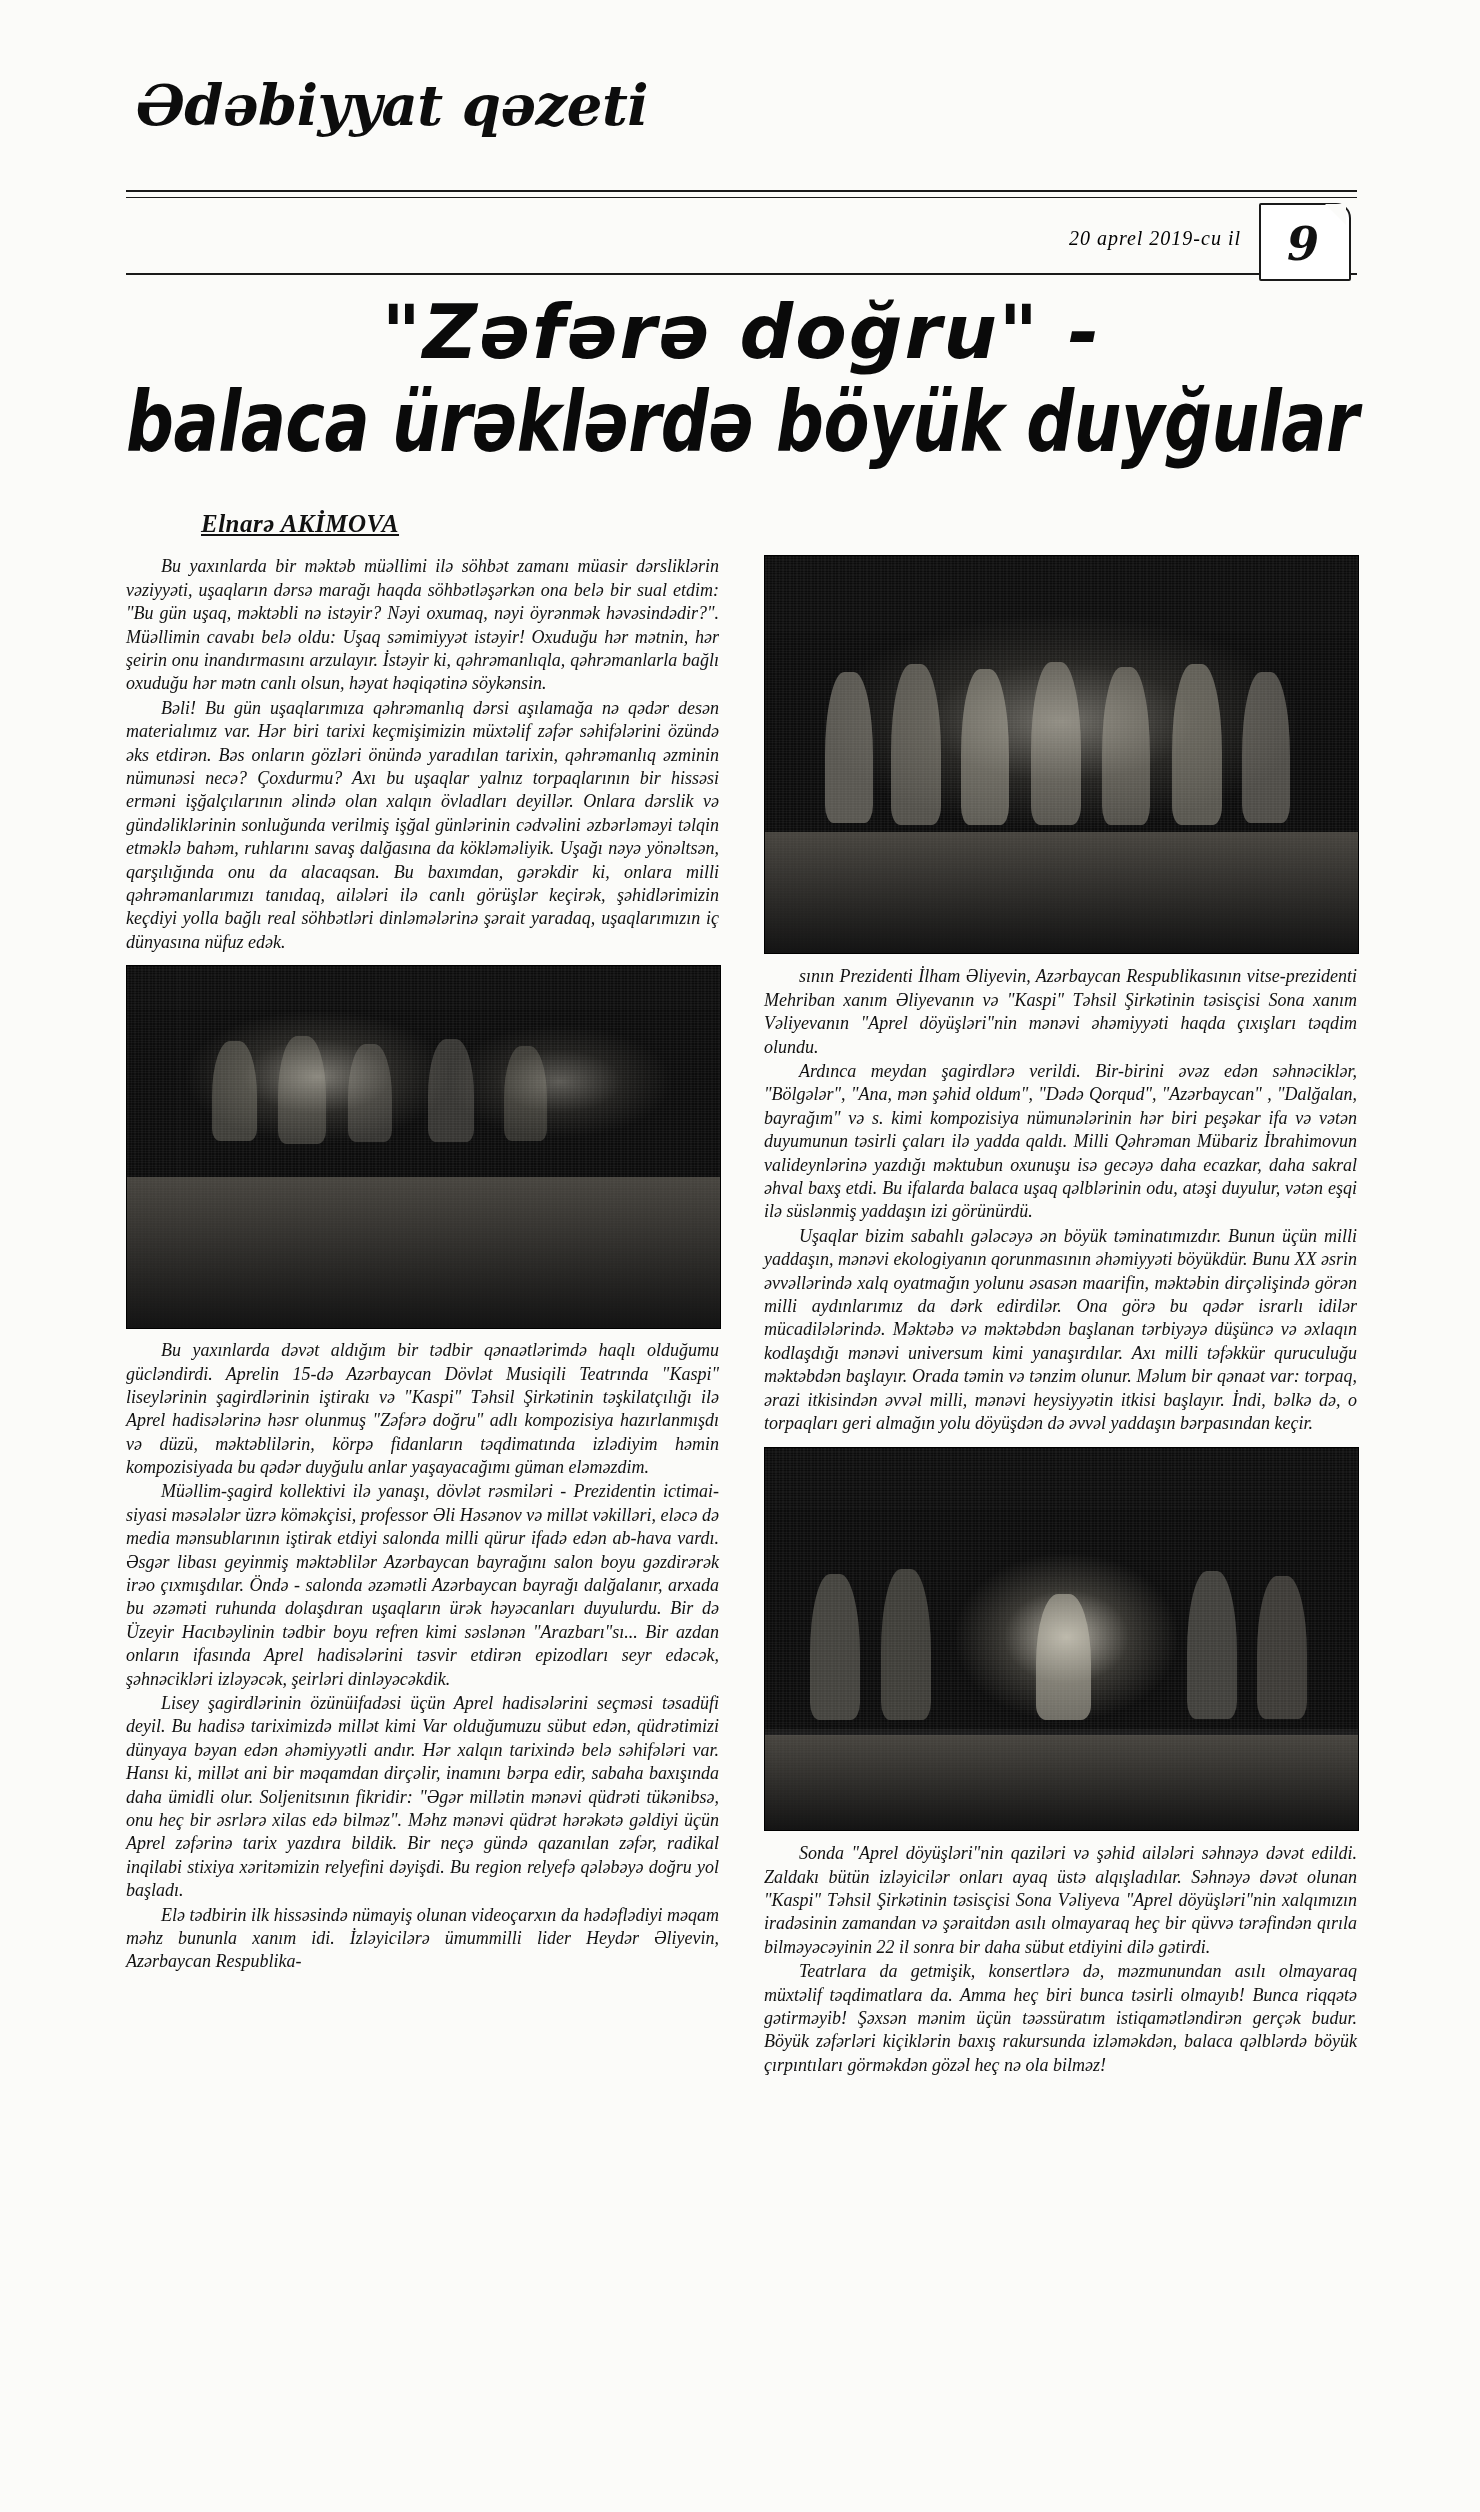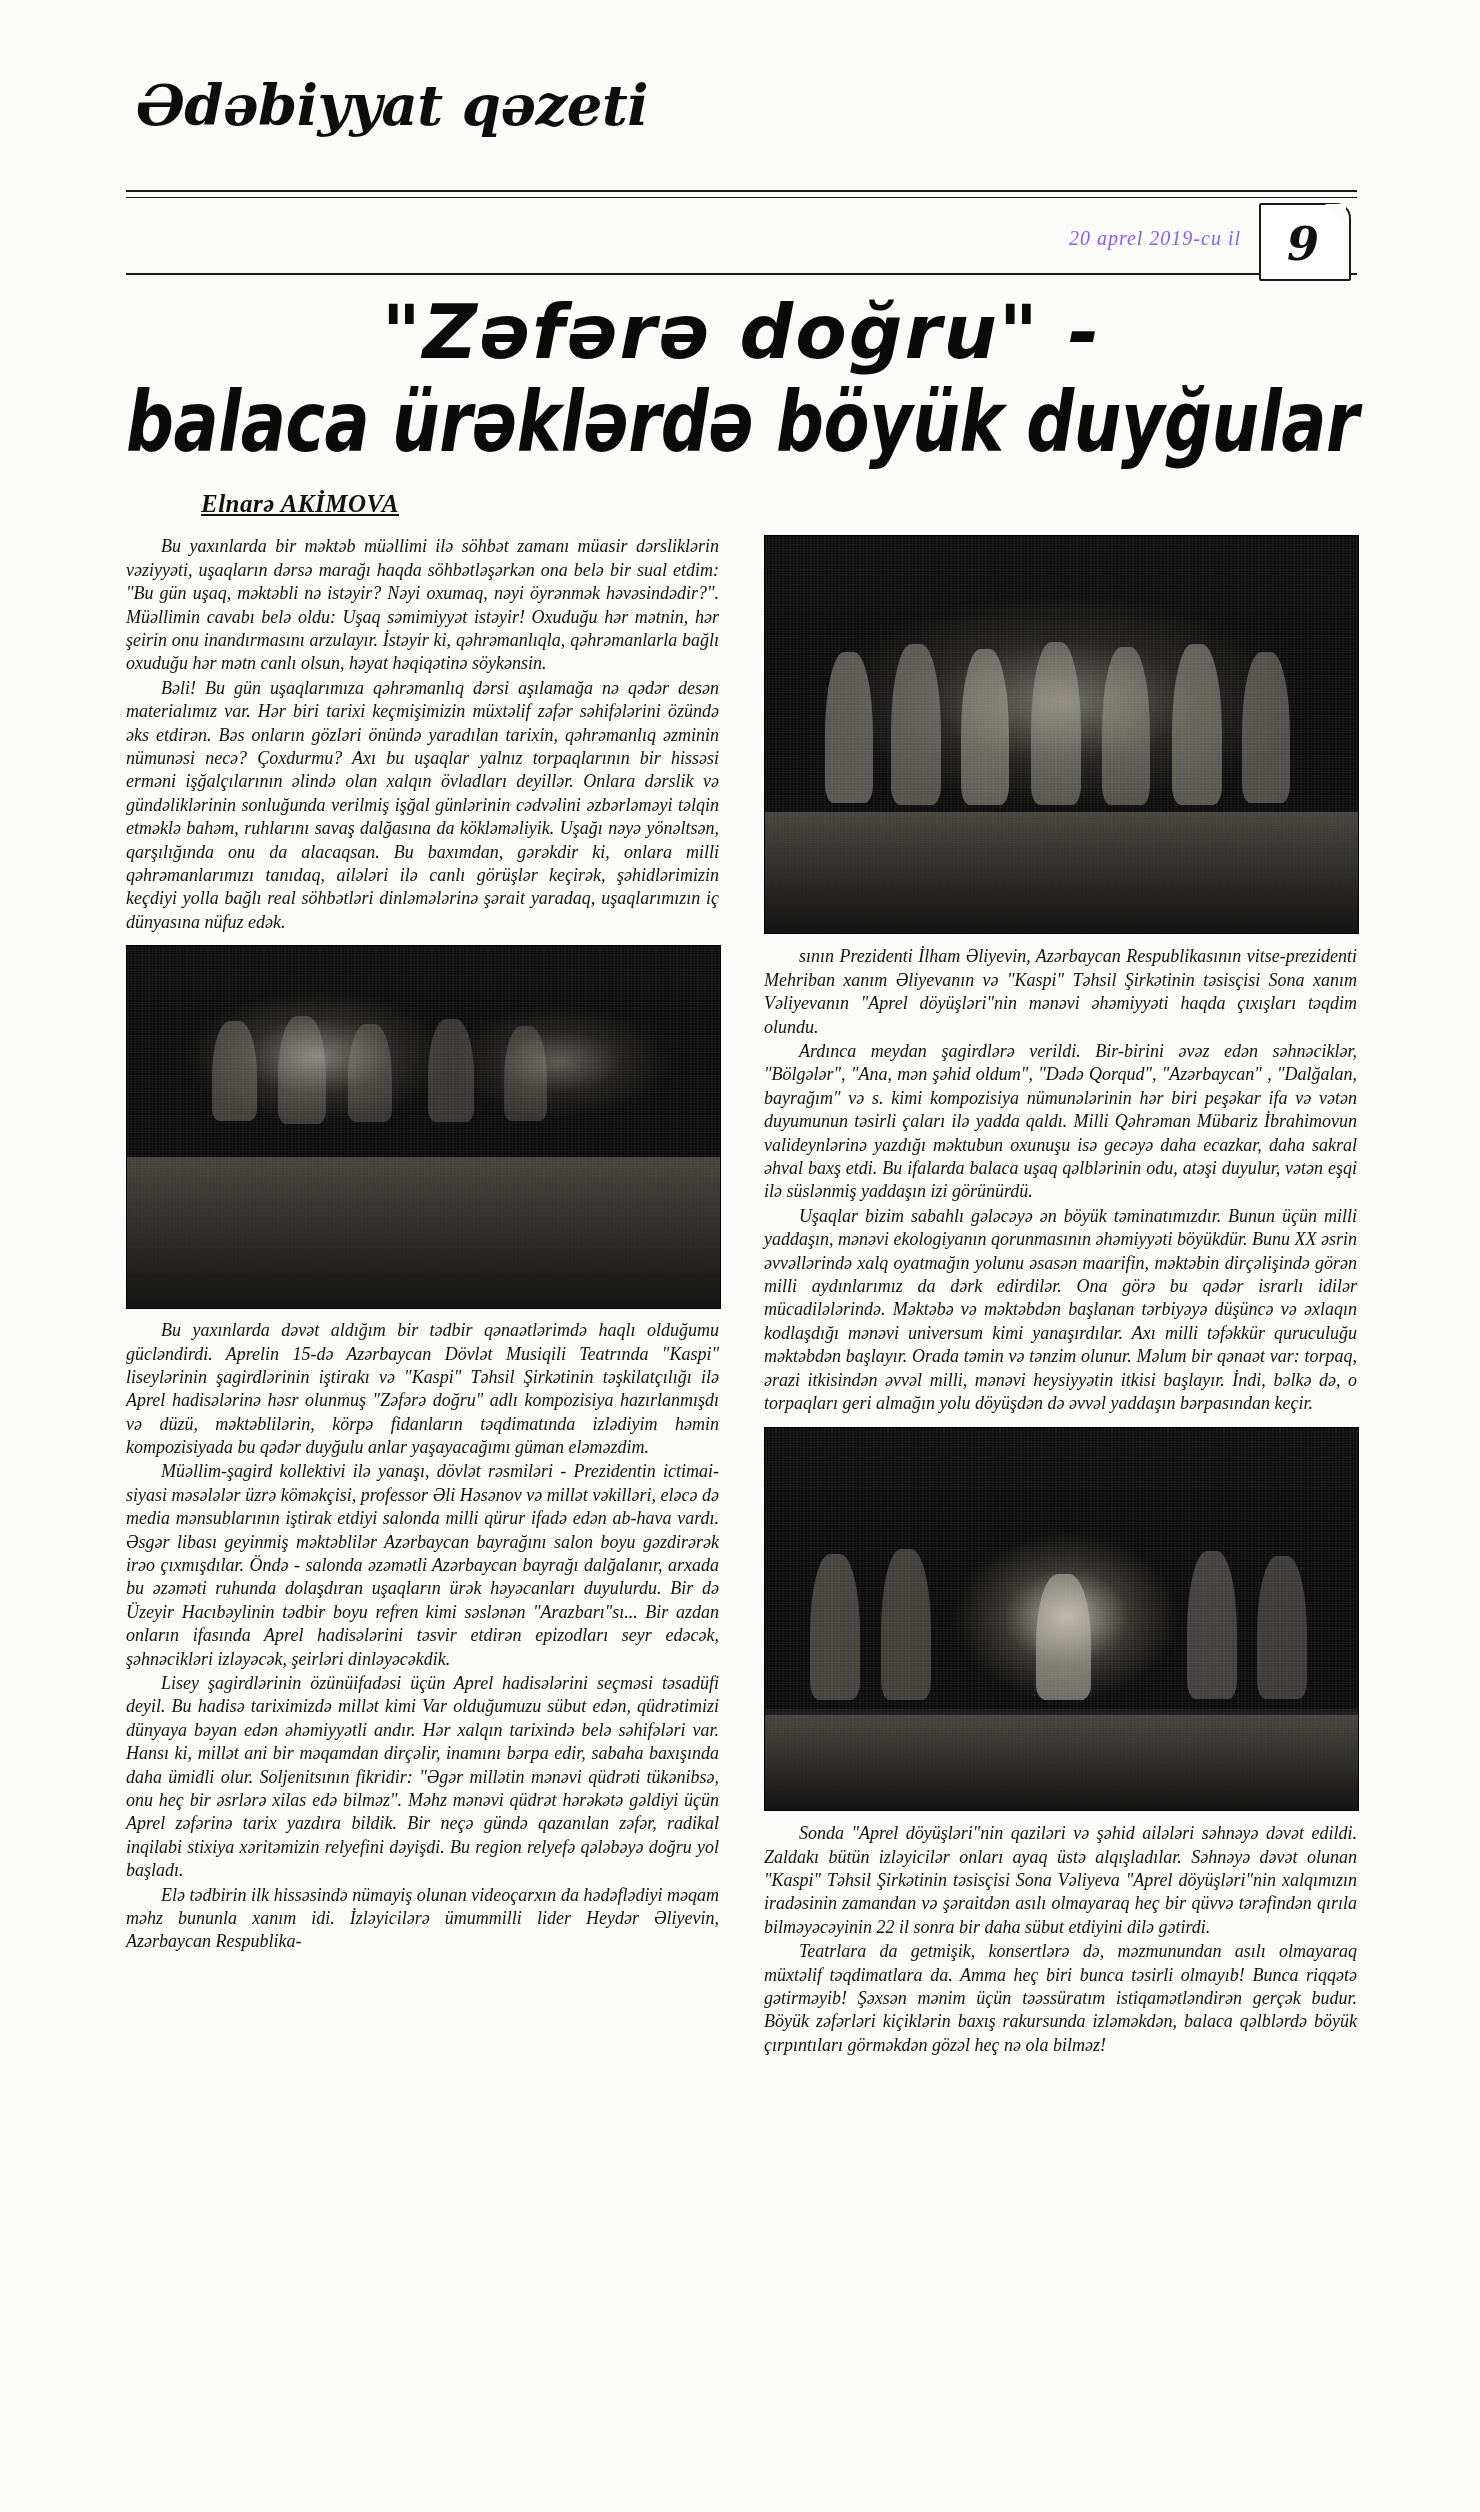--- a/index.html
+++ b/index.html
@@ -54,21 +54,21 @@
     position: relative;
     height: 75px;
   }
   .date-text {
     position: absolute;
     right: 116px;
     top: 29px;
     font-family: "Liberation Serif", serif;
     font-size: 20px;
     letter-spacing: 1px;
-    color: #8b5cf6;
+    color: #000000;
   }
   .page-badge {
     position: absolute;
     right: 10px;
     top: 5px;
     width: 88px;
     height: 75px;
   }
   .page-badge .book {
     position: absolute;
@@ -128,21 +128,21 @@
     color: #0a0a0a;
     line-height: 1.1;
     margin-top: 3px;
     transform: scaleY(1.25);
     transform-origin: top center;
     white-space: nowrap;
   }
 
   
   .byline {
-    margin-top: 40px;
+    margin-top: 60px;
     margin-left: 75px;
     font-family: "Liberation Serif", serif;
     font-weight: bold;
     font-size: 25px;
     text-decoration: underline;
     letter-spacing: 0.5px;
   }
 
   
   .body-area {

